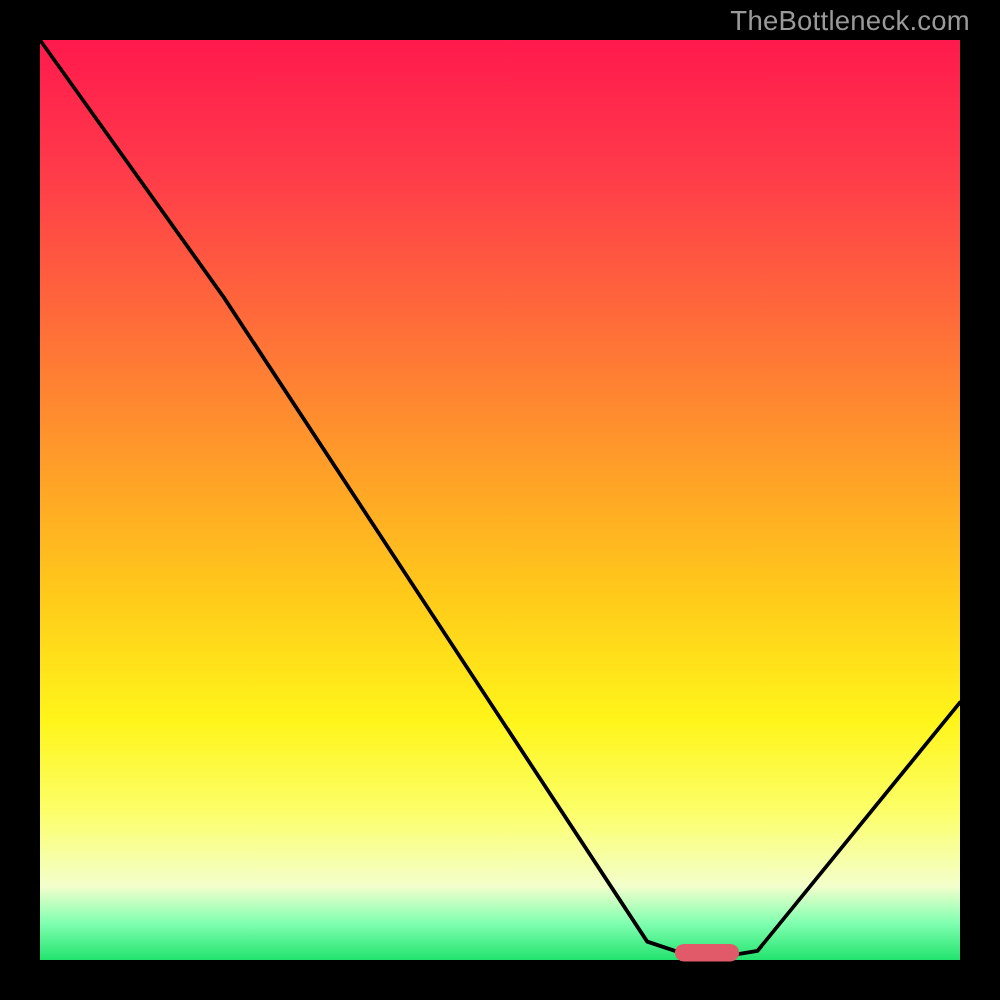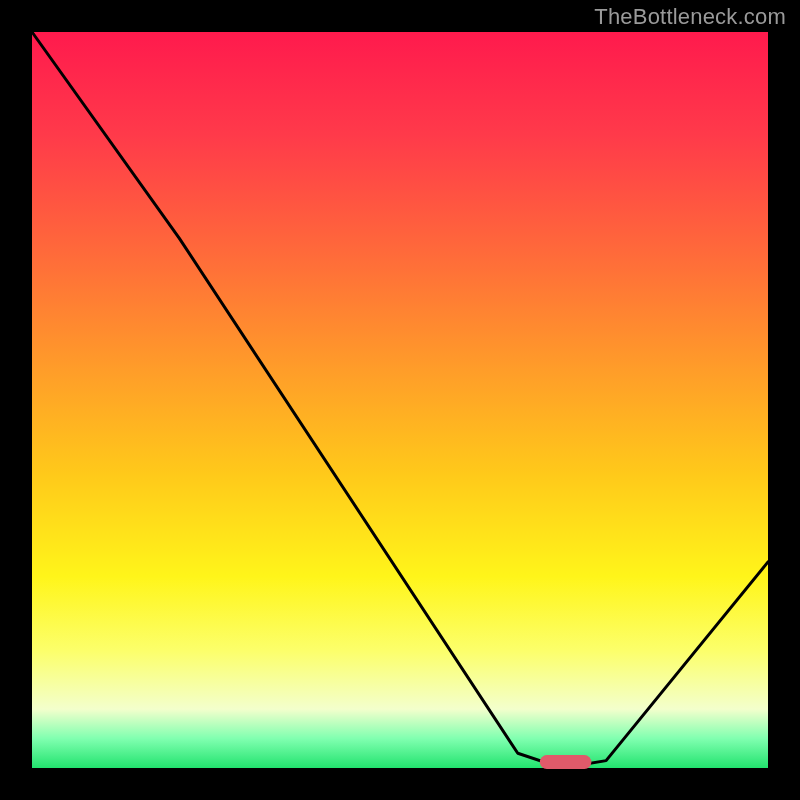--- a/index.html
+++ b/index.html
@@ -42,21 +42,21 @@
     position: absolute;
     left: 0;
     top: 0;
     width: 100%;
     height: 100%;
     overflow: visible;
   }
   .watermark {
     position: absolute;
     top: 4px;
-    right: 14px;
+    right: 24px;
     color: #9a9a9a;
     font-size: 22px;
     letter-spacing: 0.2px;
     font-weight: 500;
   }
 </style>
 </head>
 <body>
 
 <div class="frame">

